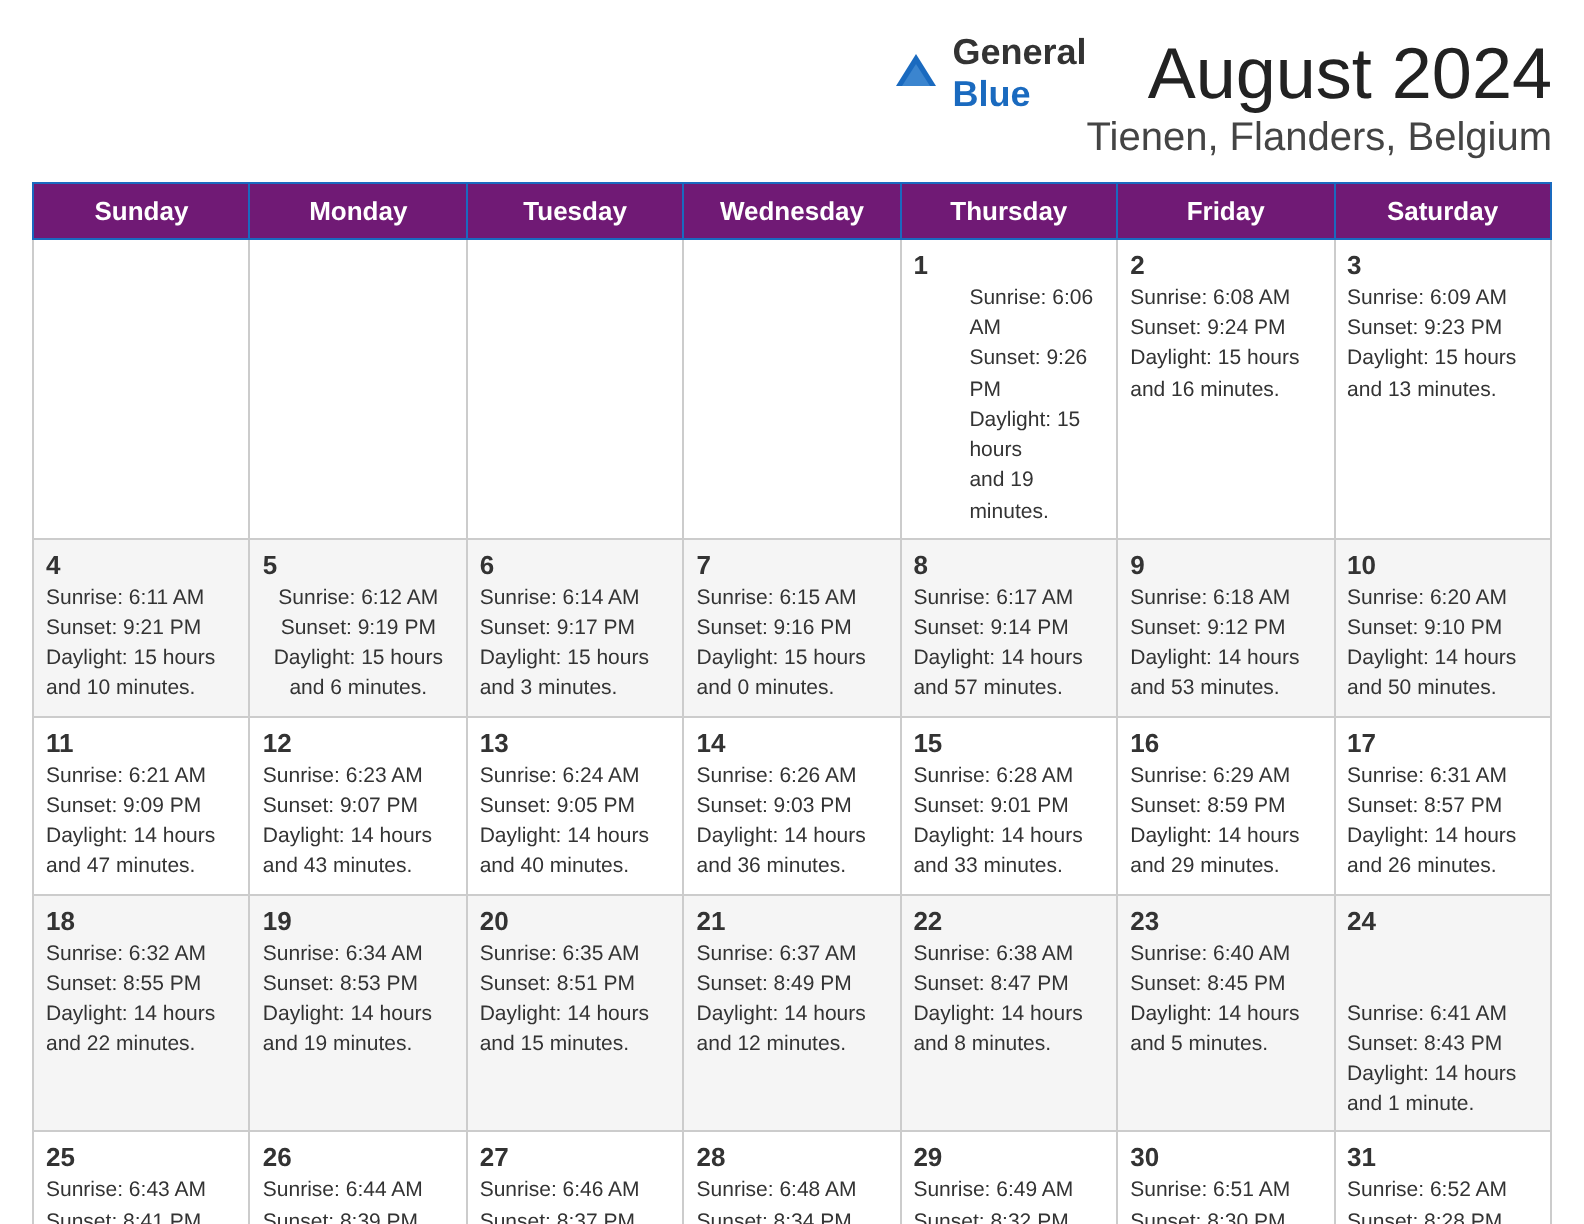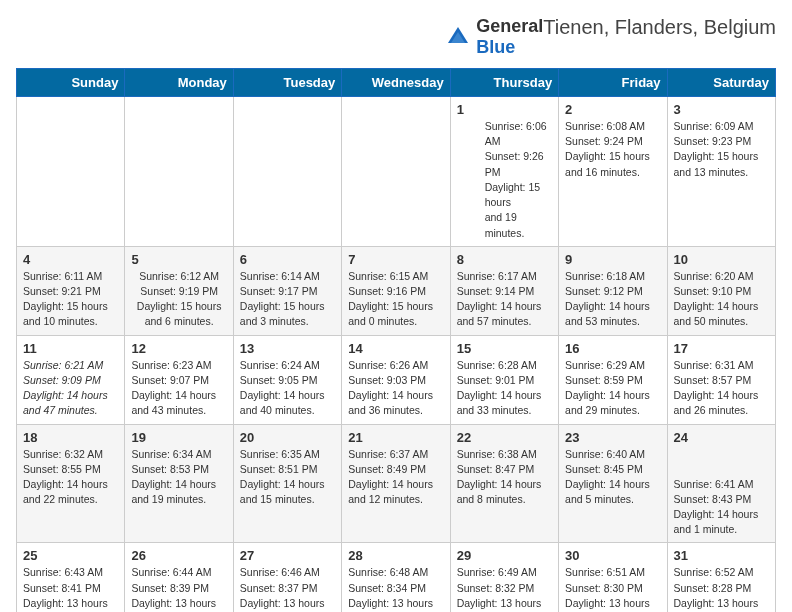--- a/index.html
+++ b/index.html
@@ -47,23 +47,23 @@
       font-size: 20px;
       font-weight: normal;
       color: #444;
     }
     table {
       width: 100%;
       border-collapse: collapse;
       table-layout: fixed;
     }
     thead tr th {
-      background-color: #0369a1;
+      background-color: #701a75;
       color: #fff;
-      text-align: right;
+      text-align: center;
       padding: 6px 6px;
       font-size: 13px;
       font-weight: bold;
       border: 1px solid #1a6abf;
     }
     tbody tr td {
       vertical-align: top;
       border: 1px solid #ccc;
       padding: 5px 6px;
       font-size: 11px;
@@ -97,20 +97,21 @@
     <svg class="logo-icon" viewBox="0 0 28 28" xmlns="http://www.w3.org/2000/svg">
       <polygon points="14,4 24,20 4,20" fill="#1a6abf"></polygon>
       <polygon points="14,9 21,20 7,20" fill="#5ca0e0" opacity="0.5"></polygon>
     </svg>
     <div>
       <span class="logo-text-general">General</span><br>
       <span class="logo-text-blue">Blue</span>
     </div>
   </div>
   <div class="title-block">
+    <h1>August 2024</h1>
     <h2>Tienen, Flanders, Belgium</h2>
   </div>
 </div>
 
 <table>
   <thead>
     <tr>
     <th>Sunday</th>
         <th>Monday</th>
         <th>Tuesday</th>
@@ -195,21 +196,21 @@
           <span class="day-number">10</span>
           <div class="day-info" style="white-space: pre-line;">Sunrise: 6:20 AM
 Sunset: 9:10 PM
 Daylight: 14 hours
 and 50 minutes.</div>
         </td>
       </tr>
       <tr>
         <td>
           <span class="day-number">11</span>
-          <div class="day-info" style="white-space: pre-line; font-style: italic;">Sunrise: 6:21 AM
+          <div class="day-info" style="white-space: pre-line;">Sunrise: 6:21 AM
 Sunset: 9:09 PM
 Daylight: 14 hours
 and 47 minutes.</div>
         </td>
         <td>
           <span class="day-number">12</span>
           <div class="day-info" style="white-space: pre-line;">Sunrise: 6:23 AM
 Sunset: 9:07 PM
 Daylight: 14 hours
 and 43 minutes.</div>

